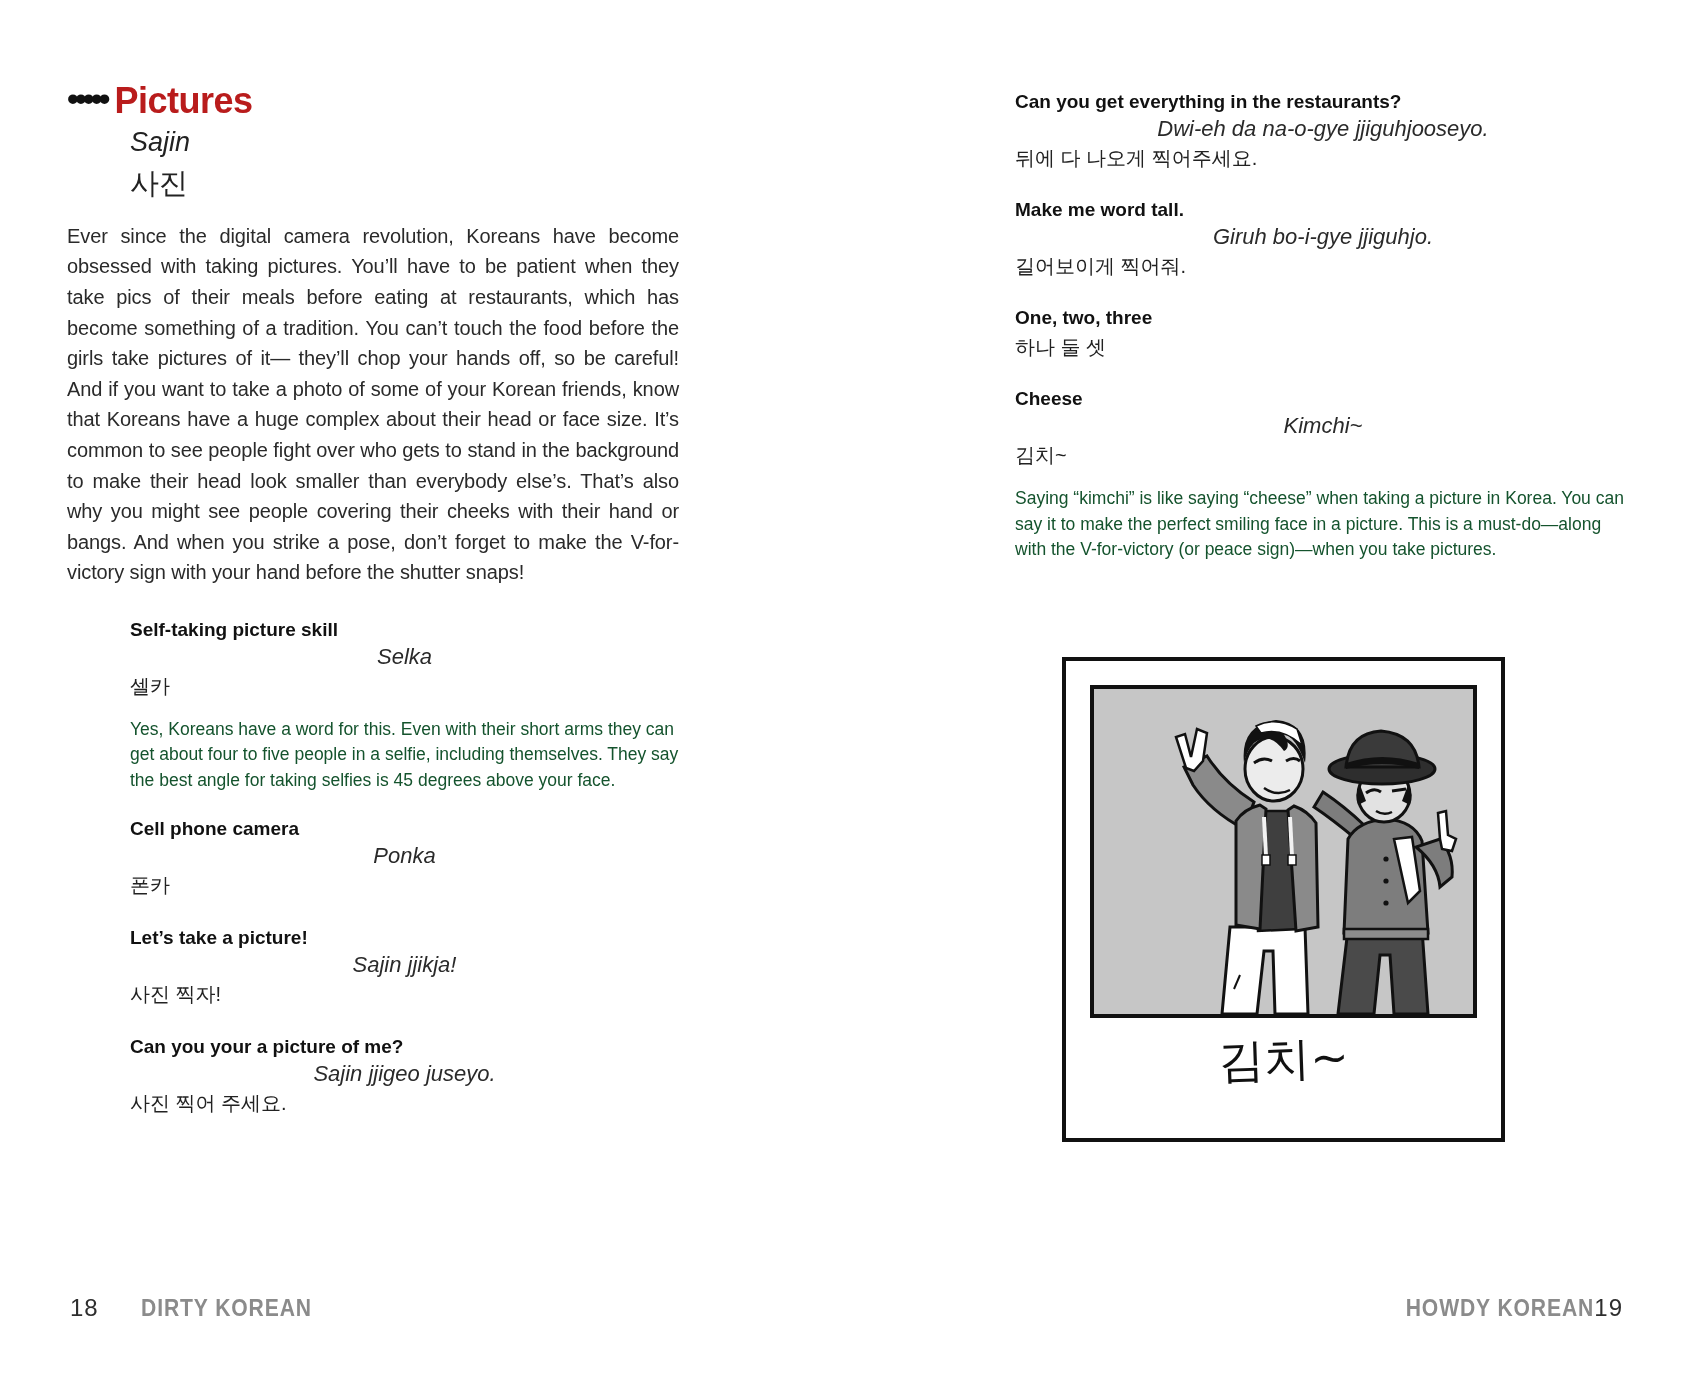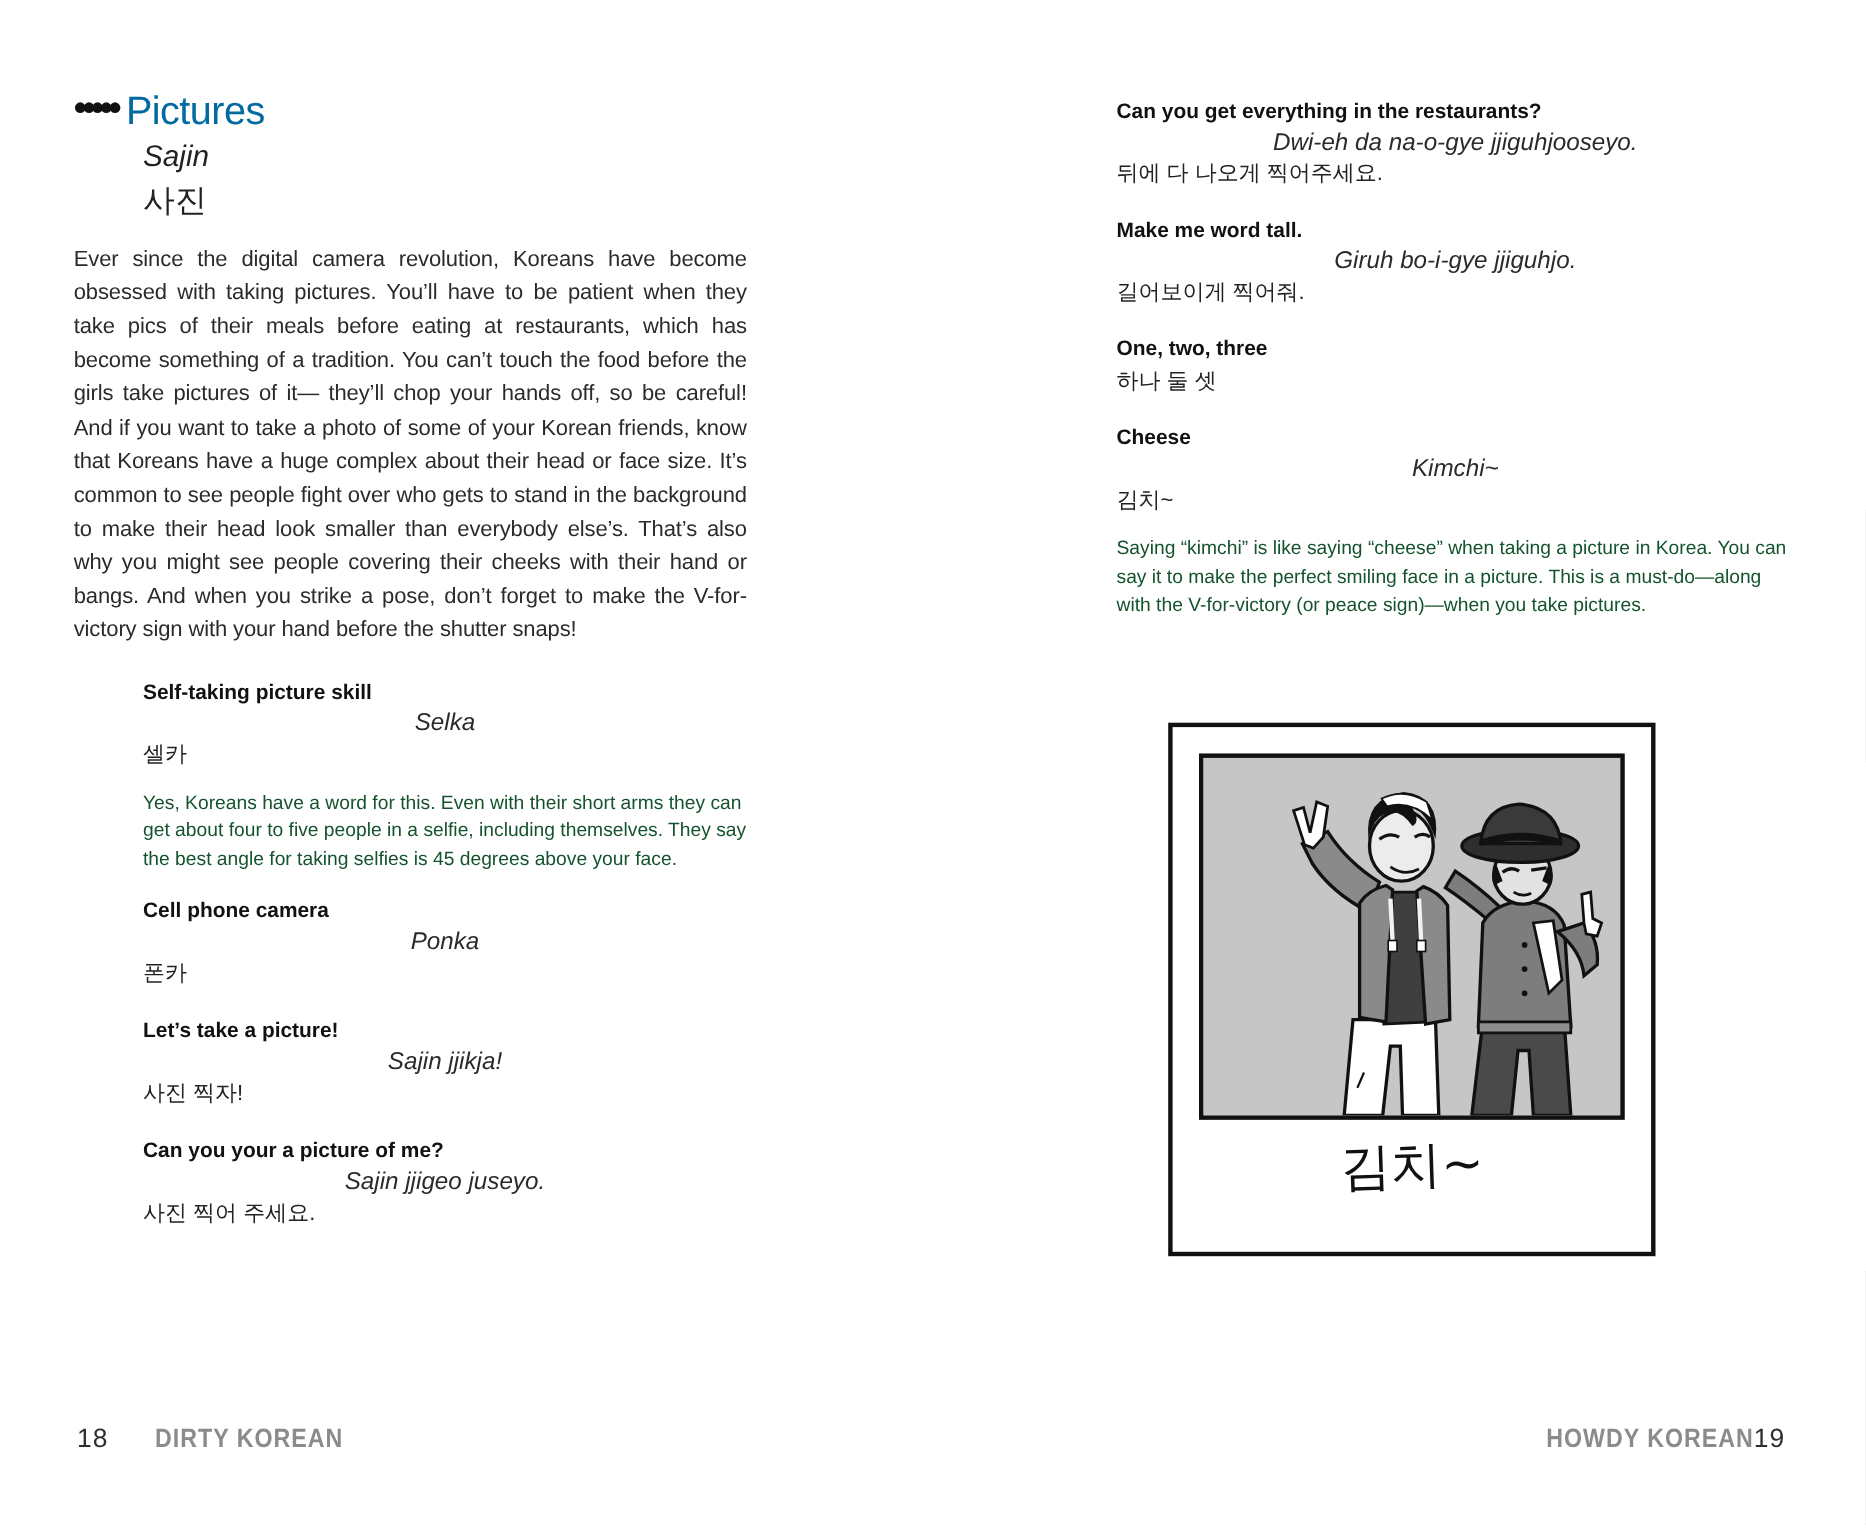--- a/index.html
+++ b/index.html
@@ -8,21 +8,21 @@
     width:1696px;height:1396px;
     background:#ffffff;
     font-family:"Liberation Sans","DejaVu Sans",sans-serif;
     color:#1f1f1f;
     overflow:hidden;
   }
   
   .left-col{position:absolute;left:67px;top:82px;width:612px;}
   .title-row{display:flex;align-items:center;}
   .dots{font-weight:700;font-size:34px;letter-spacing:-4px;color:#111;margin-right:8px;line-height:1;position:relative;top:-3px;}
-  .page-title{font-weight:400;font-size:36px;letter-spacing:-0.5px;color:#0369a1;line-height:1.05;margin:0;}
+  .page-title{font-weight:700;font-size:36px;letter-spacing:-0.5px;color:#b91c1c;line-height:1.05;margin:0;}
   .title-roman{margin-left:63px;font-style:italic;font-size:27px;line-height:34px;margin-top:5px;color:#222;}
   .title-korean{margin-left:63px;font-size:29px;line-height:40px;margin-top:4px;color:#222;}
   .intro{
     margin:18px 0 0 0;width:612px;
     font-size:20px;line-height:30.6px;letter-spacing:-0.1px;
     text-align:justify;color:#2a2a2a;
   }
   .entries{margin-left:63px;margin-top:28px;width:549px;}
   .entry{margin-bottom:22px;}
   .entry-heading{font-weight:700;font-size:19px;line-height:27px;color:#111;}

